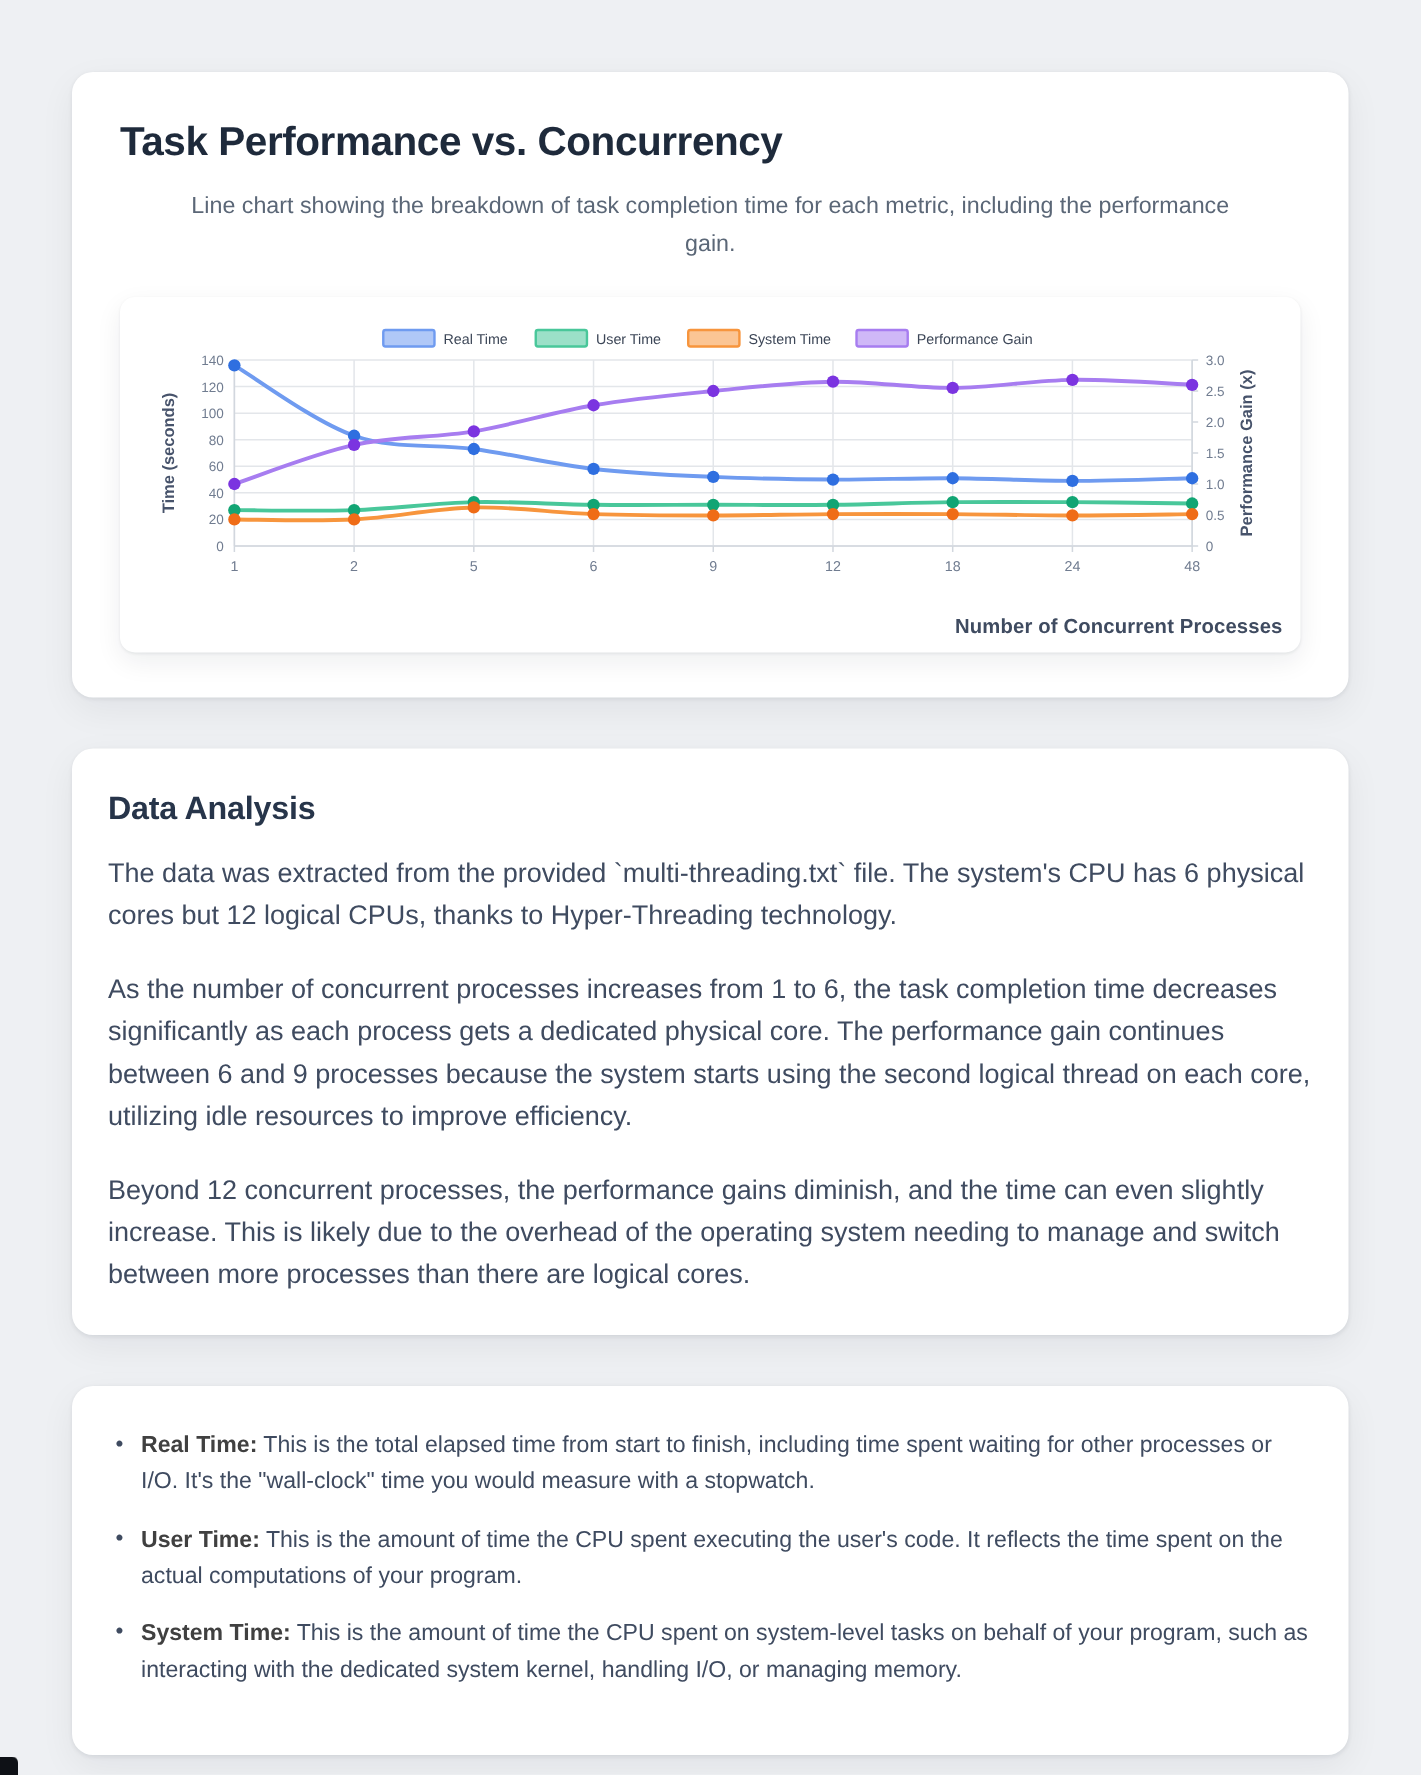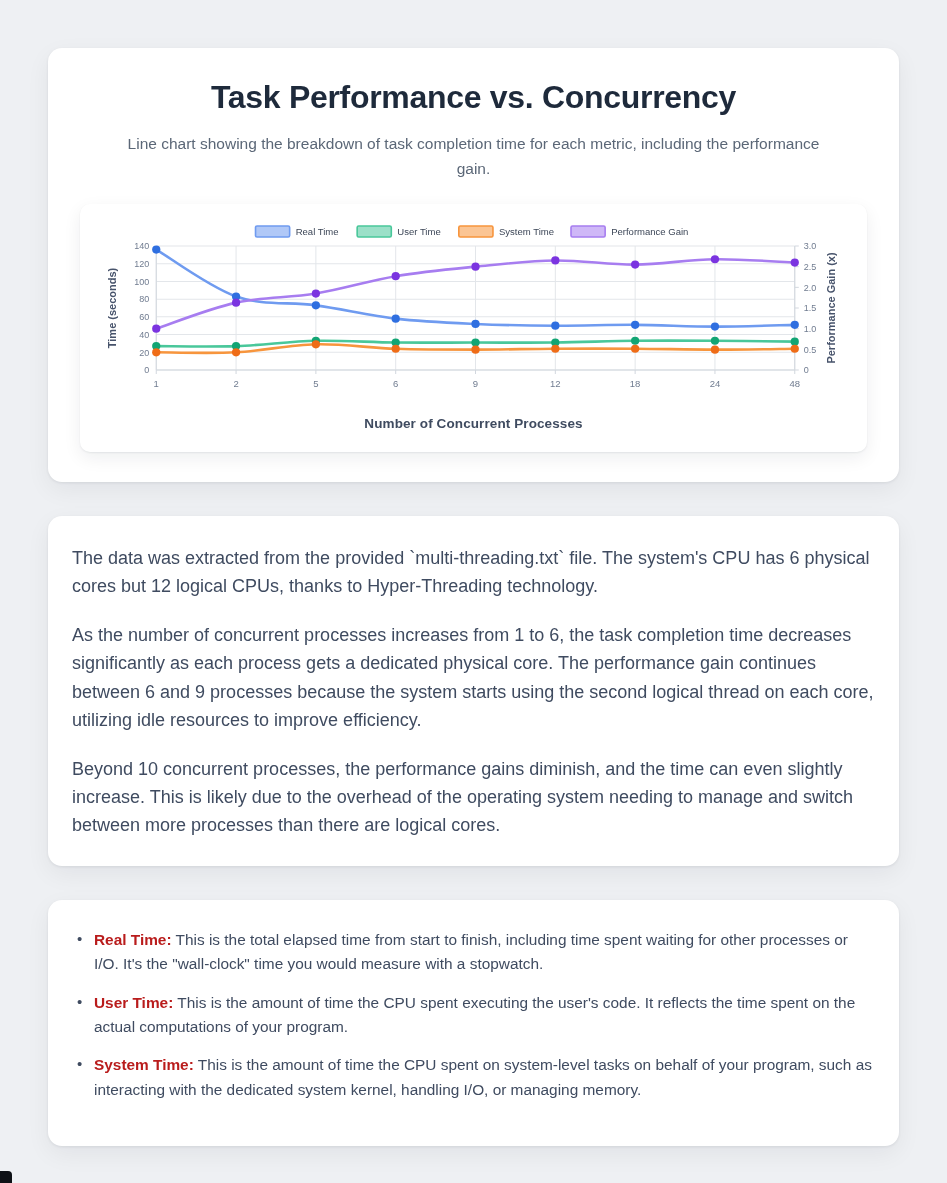--- a/index.html
+++ b/index.html
@@ -17,23 +17,23 @@
     background:#ffffff;
     border-radius:14px;
     box-shadow:0 1px 3px rgba(16,24,40,.08), 0 8px 24px rgba(16,24,40,.06);
     margin-bottom:34px;
   }
   .card-chart { padding:30px 32px 30px 32px; }
   .card-text  { padding:28px 24px 26px 24px; }
 
   h1.chart-title {
     margin:0 0 14px 0;
-    font-size:32px; line-height:1.2; font-weight:700;
+    font-size:27px; line-height:1.2; font-weight:700;
     letter-spacing:-.3px;
-    color:#1e2a3b; text-align:center;
+    color:#1e2a3b; text-align:left;
   }
   p.chart-sub {
     margin:16px auto; max-width:700px;
     font-size:15.5px; line-height:1.6;
     color:#5b6777; text-align:center;
   }
 
   
   .chart-shell {
     margin-top:22px;
@@ -57,21 +57,21 @@
     font-family:"Liberation Sans", sans-serif;
     font-size:9.5px; fill:#707c90;
   }
   .grid { stroke:#e3e6ea; stroke-width:1; }
   .axisline { stroke:#d2d7de; stroke-width:1; }
   .legend-label {
     font-family:"Liberation Sans", sans-serif;
     font-size:9.5px; fill:#3c4657;
   }
   .xaxis-caption {
-    margin:2px 0 11px 0; text-align:center;
+    margin:2px 0 0 0; text-align:right;
     font-size:13.5px; font-weight:700; color:#3f4b60;
     letter-spacing:.1px;
   }
 
   
   h2.sec-title {
     margin:0 0 16px 0;
     font-size:21.5px; font-weight:700; letter-spacing:-.15px;
     color:#27354a;
   }
@@ -83,21 +83,21 @@
 
   ul.metrics { margin:0 0 18px 0; padding:0; list-style:none; }
   ul.metrics li {
     position:relative; padding-left:22px; margin-bottom:14px;
     font-size:15.4px; line-height:1.58; color:#3f4b60;
   }
   ul.metrics li:before {
     content:"•"; position:absolute; left:5px; top:-1px;
     color:#3f4b60; font-size:15px;
   }
-  ul.metrics b { color:#b91c1c; font-weight:700; }
+  ul.metrics b { color:#404040; font-weight:700; }
 
   .corner-nub {
     position:fixed; left:-10px; bottom:-10px;
     width:22px; height:22px; background:#0e1116; border-radius:4px;
   }
 </style>
 </head>
 <body>
 
 <div class="page">
@@ -221,23 +221,24 @@
               <rect x="477.125" y="8" width="34" height="11" rx="1.5" fill="#a77df0" fill-opacity="0.55" stroke="#a77df0" stroke-width="1.6"></rect>
               <text x="517.125" y="17.5" class="legend-label">Performance Gain</text>
             </g>
         </svg>
       </div>
       <p class="xaxis-caption">Number of Concurrent Processes</p>
     </div>
   </section>
 
   <section class="card card-text">
+    <h2 class="sec-title">Data Analysis</h2>
     <p class="body">The data was extracted from the provided `multi-threading.txt` file. The system's CPU has 6 physical cores but 12 logical CPUs, thanks to Hyper-Threading technology.</p>
     <p class="body">As the number of concurrent processes increases from 1 to 6, the task completion time decreases significantly as each process gets a dedicated physical core. The performance gain continues between 6 and 9 processes because the system starts using the second logical thread on each core, utilizing idle resources to improve efficiency.</p>
-    <p class="body">Beyond 10 concurrent processes, the performance gains diminish, and the time can even slightly increase. This is likely due to the overhead of the operating system needing to manage and switch between more processes than there are logical cores.</p>
+    <p class="body">Beyond 12 concurrent processes, the performance gains diminish, and the time can even slightly increase. This is likely due to the overhead of the operating system needing to manage and switch between more processes than there are logical cores.</p>
   </section>
 
   <section class="card card-text">
     <ul class="metrics">
       <li>
         <b>Real Time:</b><span> This is the total elapsed time from start to finish, including time spent waiting for other processes or I/O. It's the "wall-clock" time you would measure with a stopwatch.</span>
       </li>
       <li>
         <b>User Time:</b><span> This is the amount of time the CPU spent executing the user's code. It reflects the time spent on the actual computations of your program.</span>
       </li>

